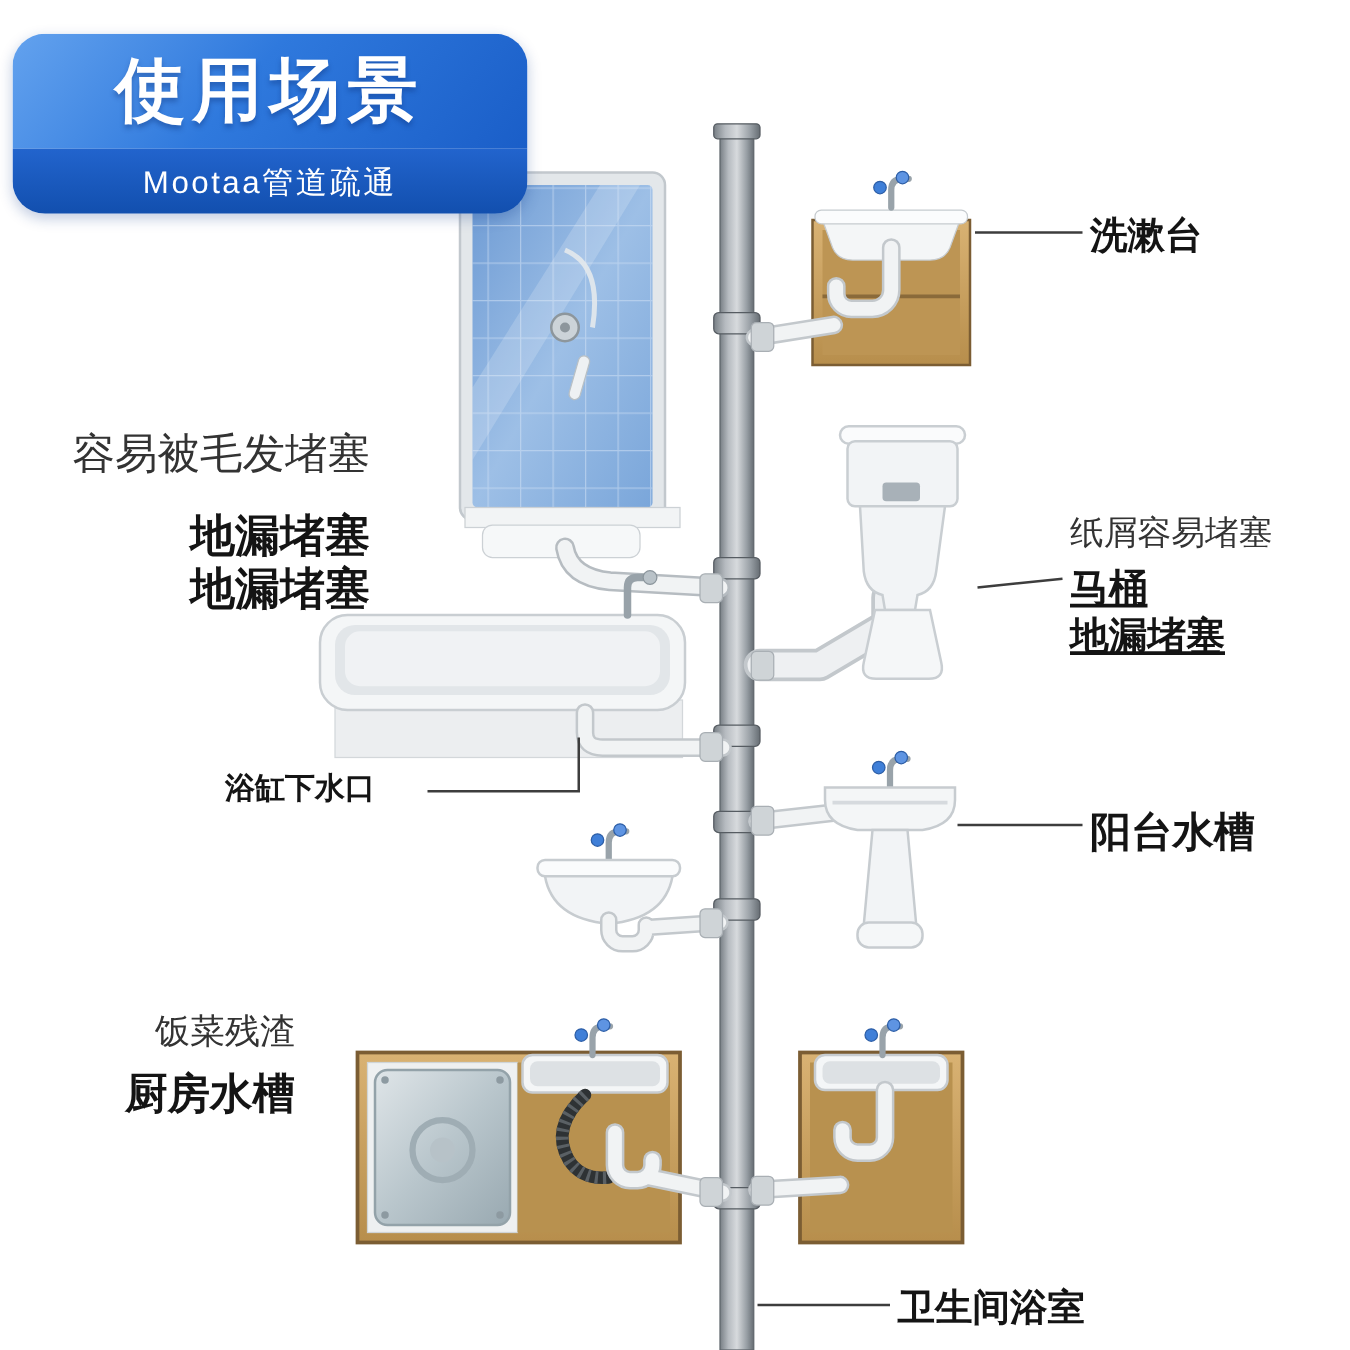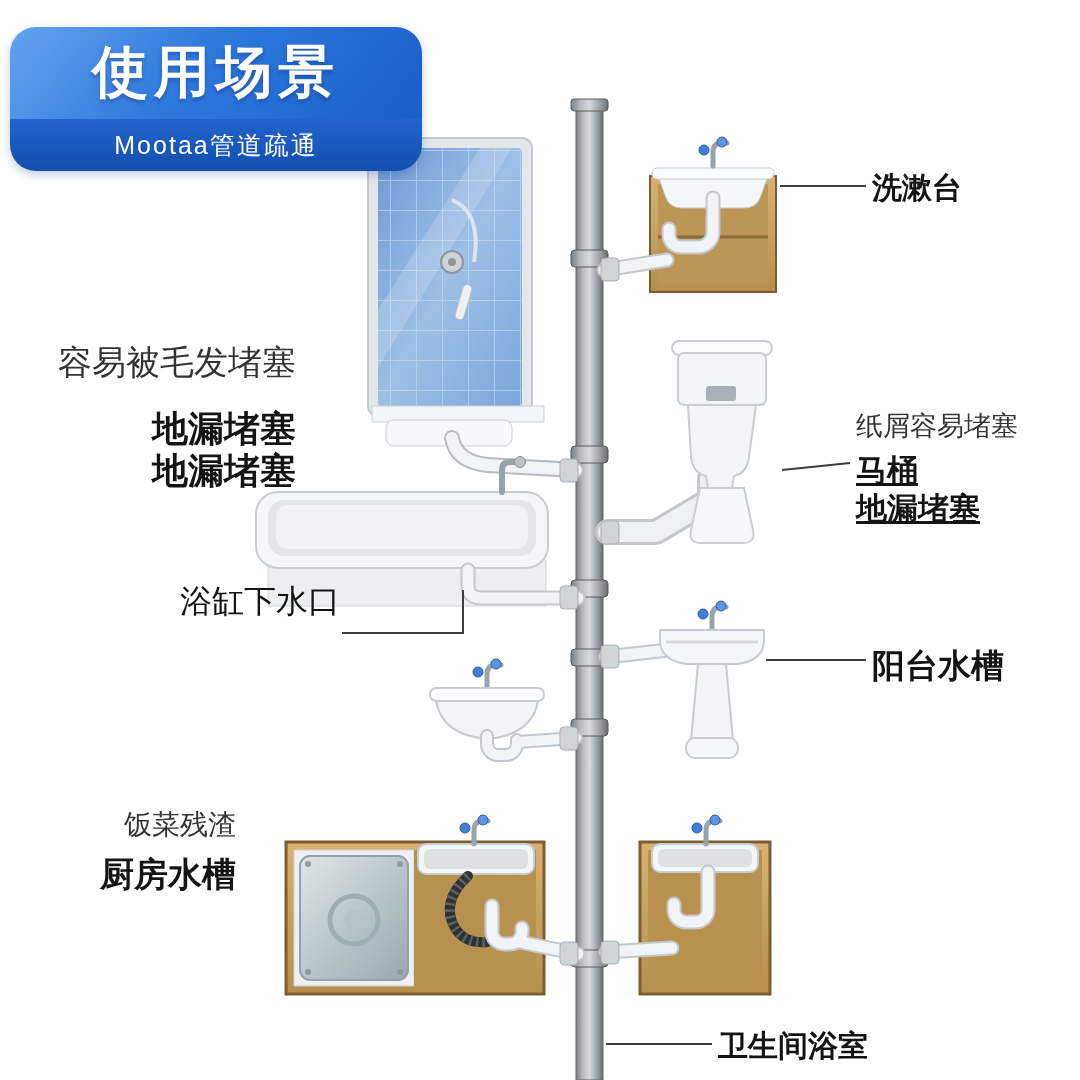--- a/index.html
+++ b/index.html
@@ -41,21 +41,21 @@
 
   #toilet-labels { left:856px; top:408px; text-align:left; }
   #toilet-labels .note { font-size:27px; margin-bottom:8px; }
   #toilet-labels .bold { font-size:31px; line-height:38px;text-decoration:underline; }
 
   #kitchen-labels { left:60px; top:806px; width:176px; text-align:right; }
   #kitchen-labels .note { font-size:28px; margin-bottom:8px; }
   #kitchen-labels .bold { font-size:34px; }
 
   #washbasin-label { left:872px; top:168px; font-size:30px; font-weight:700;text-align:center; }
-  #bathtub-label   { left:180px; top:580px; font-size:32px; font-weight:400; }
+  #bathtub-label   { left:180px; top:614px; font-size:24px; font-weight:700; }
   #balcony-label   { left:872px; top:644px; font-size:33px; font-weight:700; }
   #drain-label     { left:718px; top:1026px; font-size:30px; font-weight:700; }
 </style>
 </head>
 <body>
 
 <div id="canvas">
 
   <svg id="scene" width="1080" height="1080" viewBox="0 0 1080 1080">
     <defs>

